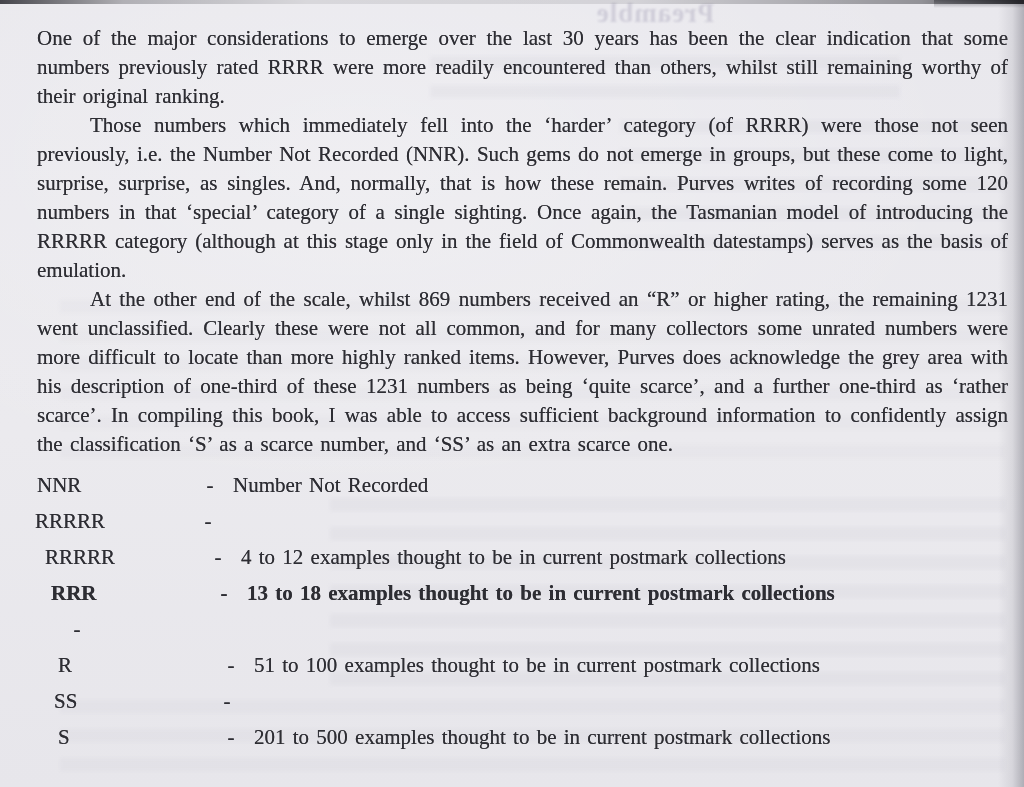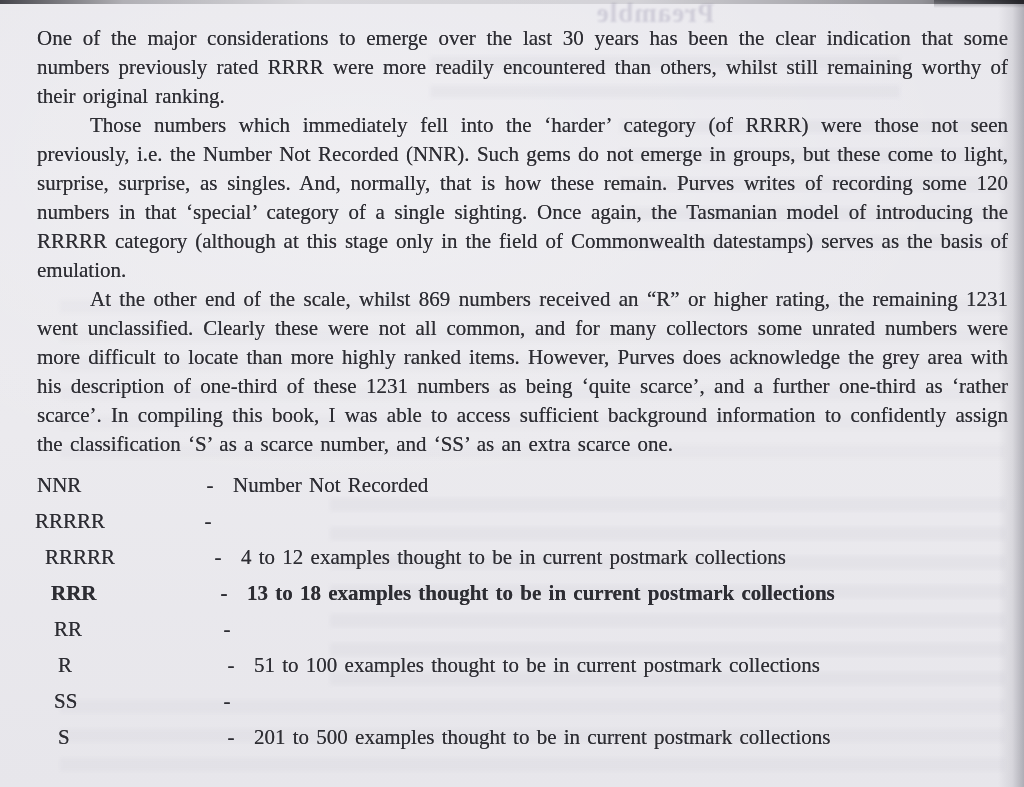--- a/index.html
+++ b/index.html
@@ -117,21 +117,20 @@
         <span class="rank-code">RRRRR</span>
         <span class="rank-sep">-</span>
         <span class="rank-desc">4 to 12 examples thought to be in current postmark collections</span>
       </div>
       <div class="rank-row">
         <span class="rank-code">RRR</span>
         <span class="rank-sep">-</span>
         <span class="rank-desc">13 to 18 examples thought to be in current postmark collections</span>
       </div>
       <div class="rank-row">
-        <span class="rank-code">RR</span>
         <span class="rank-sep">-</span>
       </div>
       <div class="rank-row">
         <span class="rank-code">R</span>
         <span class="rank-sep">-</span>
         <span class="rank-desc">51 to 100 examples thought to be in current postmark collections</span>
       </div>
       <div class="rank-row">
         <span class="rank-code">SS</span>
         <span class="rank-sep">-</span>

